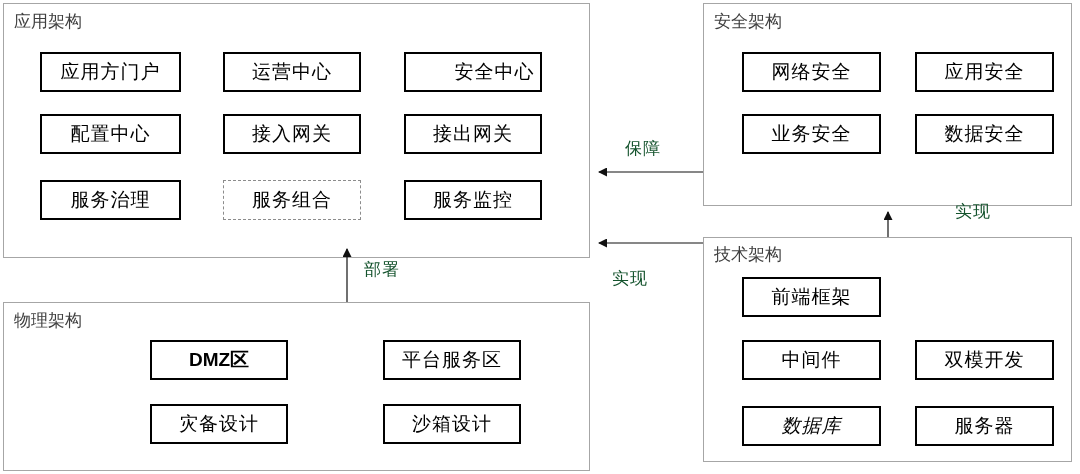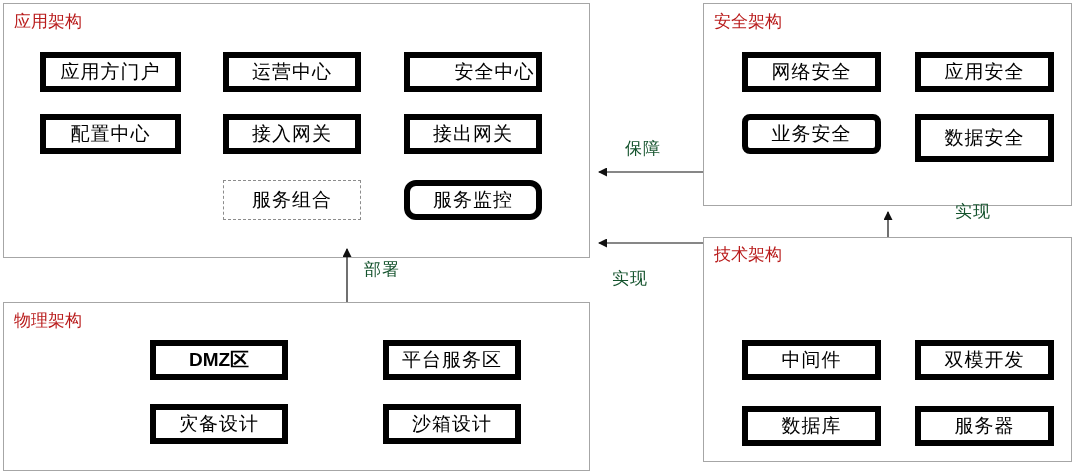--- a/index.html
+++ b/index.html
@@ -27,34 +27,34 @@
     position: absolute;
     box-sizing: border-box;
     border: 1px solid #a6a6a6;
     background: #ffffff;
   }
   .panel-title {
     position: absolute;
     font-family: "Liberation Sans", "DejaVu Sans", sans-serif;
     font-size: 17px;
     line-height: 20px;
-    color: #b91c1c;
+    color: #404040;
     white-space: nowrap;
   }
 
   #panel-app        { left: 3px;   top: 3px;    width: 587px; height: 255px; }
   #panel-security   { left: 703px; top: 3px;    width: 369px; height: 203px; }
   #panel-physical   { left: 3px;   top: 302px;  width: 587px; height: 169px; }
   #panel-technical  { left: 703px; top: 237px;  width: 369px; height: 225px; }
 
   
   .node {
     position: absolute;
     box-sizing: border-box;
-    border: 6px solid #000000;
+    border: 2px solid #000000;
     background: #ffffff;
     display: flex;
     align-items: center;
     justify-content: center;
     font-size: 19px;
     letter-spacing: 1px;
     color: #000000;
     white-space: nowrap;
   }
   .node.dashed {
@@ -89,45 +89,47 @@
   <div class="panel-title" style="left:14px; top:12px;">应用架构</div>
 
   <div class="node" style="left:40px;  top:52px;  width:141px; height:40px;">应用方门户</div>
   <div class="node" style="left:223px; top:52px;  width:138px; height:40px;">运营中心</div>
   <div class="node" style="left:404px; top:52px;  width:138px; height:40px;padding-left:43px;">安全中心</div>
 
   <div class="node" style="left:40px;  top:114px; width:141px; height:40px;text-align:right;">配置中心</div>
   <div class="node" style="left:223px; top:114px; width:138px; height:40px;">接入网关</div>
   <div class="node" style="left:404px; top:114px; width:138px; height:40px;">接出网关</div>
 
+  <div class="node" style="left:40px;  top:180px; width:141px; height:40px;">服务治理</div>
   <div class="node dashed" style="left:223px; top:180px; width:138px; height:40px;">服务组合</div>
-  <div class="node" style="left:404px; top:180px; width:138px; height:40px;border-radius:12px;">服务监控</div>
+  <div class="node" style="left:404px; top:180px; width:138px; height:40px;">服务监控</div>
 
   <div class="panel" id="panel-security"></div>
   <div class="panel-title" style="left:714px; top:12px;">安全架构</div>
 
   <div class="node" style="left:742px; top:52px;  width:139px; height:40px;">网络安全</div>
   <div class="node" style="left:915px; top:52px;  width:139px; height:40px;">应用安全</div>
-  <div class="node" style="left:742px; top:114px; width:139px; height:40px;border-radius:8px;">业务安全</div>
-  <div class="node" style="left:915px; top:114px; width:139px; height:48px;">数据安全</div>
+  <div class="node" style="left:742px; top:114px; width:139px; height:40px;">业务安全</div>
+  <div class="node" style="left:915px; top:114px; width:139px; height:40px;">数据安全</div>
 
   <div class="panel" id="panel-physical"></div>
   <div class="panel-title" style="left:14px; top:311px;">物理架构</div>
 
   <div class="node bold-sans" style="left:150px; top:340px; width:138px; height:40px;">DMZ区</div>
   <div class="node" style="left:383px; top:340px; width:138px; height:40px;">平台服务区</div>
   <div class="node" style="left:150px; top:404px; width:138px; height:40px;text-align:center;">灾备设计</div>
   <div class="node" style="left:383px; top:404px; width:138px; height:40px;">沙箱设计</div>
 
   <div class="panel" id="panel-technical"></div>
   <div class="panel-title" style="left:714px; top:245px;">技术架构</div>
 
+  <div class="node" style="left:742px; top:277px; width:139px; height:40px;">前端框架</div>
   <div class="node" style="left:742px; top:340px; width:139px; height:40px;">中间件</div>
   <div class="node" style="left:915px; top:340px; width:139px; height:40px;">双模开发</div>
-  <div class="node" style="left:742px; top:406px; width:139px; height:40px;">数据库</div>
+  <div class="node" style="left:742px; top:406px; width:139px; height:40px;font-style:italic;">数据库</div>
   <div class="node" style="left:915px; top:406px; width:139px; height:40px;">服务器</div>
 
   <svg class="connector-layer" width="1080" height="474">
     <defs>
       <marker id="arrowhead" markerWidth="9" markerHeight="9" refX="8" refY="4.5" orient="auto" markerUnits="userSpaceOnUse">
         <path d="M 0 0 L 9 4.5 L 0 9 z" fill="#111111"></path>
       </marker>
     </defs>
 
     <g>

